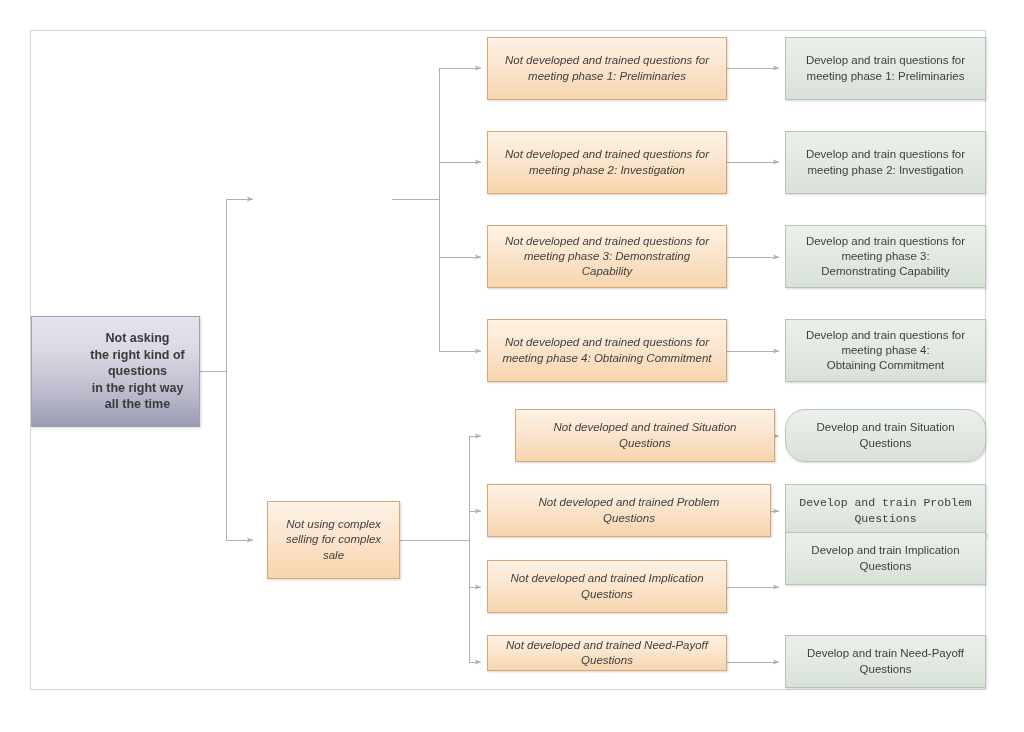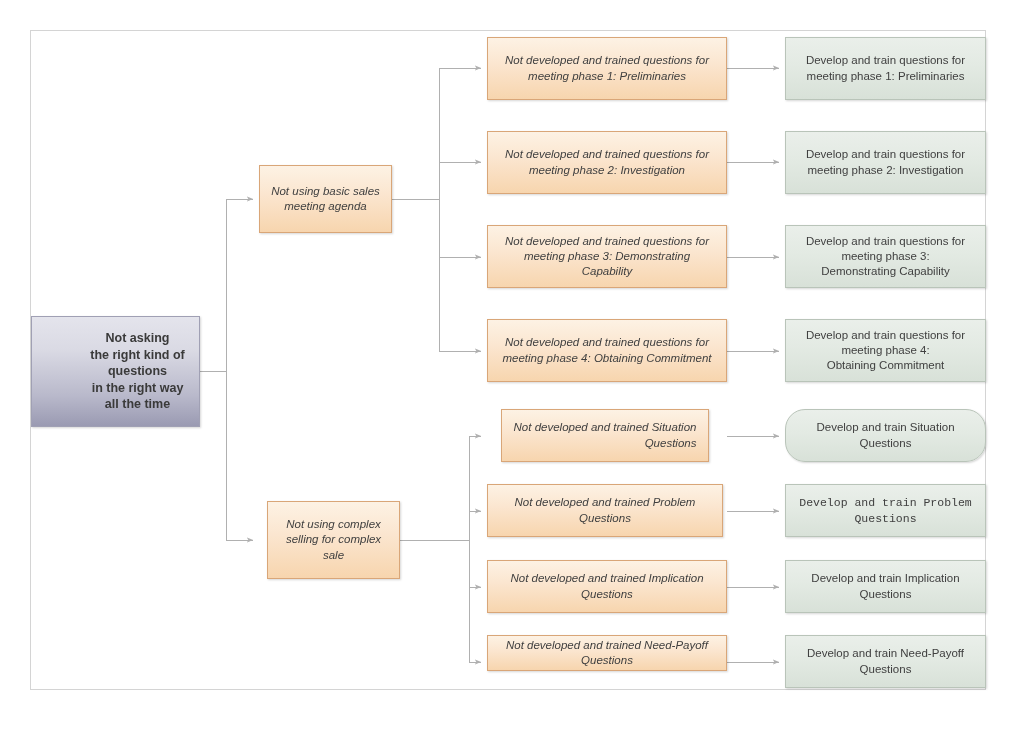--- a/index.html
+++ b/index.html
@@ -134,24 +134,20 @@
   </svg>
 
   <div class="node root" style="left: 31px; top: 316px; width: 169px; height: 111px; padding-left: 44px;">
     <span class="label">Not asking
 the right kind of
 questions
 in the right way
 all the time</span>
   </div>
 
-  <div class="node orange" style="left: 259px; top: 165px; width: 133px; height: 68px;">
-    <span class="label">Not using basic sales
-meeting agenda</span>
-  </div>
   <div class="node orange" style="left: 259px; top: 501px; width: 133px; height: 78px; margin-left: 8px;">
     <span class="label">Not using complex
 selling for complex
 sale</span>
   </div>
 
   <div class="node orange" style="left: 487px; top: 37px; width: 240px; height: 63px;">
     <span class="label">Not developed and trained questions for
 meeting phase 1: Preliminaries</span>
   </div>
@@ -161,25 +157,25 @@
   </div>
   <div class="node orange" style="left: 487px; top: 225px; width: 240px; height: 63px;">
     <span class="label">Not developed and trained questions for
 meeting phase 3: Demonstrating
 Capability</span>
   </div>
   <div class="node orange" style="left: 487px; top: 319px; width: 240px; height: 63px;">
     <span class="label">Not developed and trained questions for
 meeting phase 4: Obtaining Commitment</span>
   </div>
-  <div class="node orange" style="left: 501px; top: 409px; width: 208px; height: 53px; text-align: right;">
+  <div class="node orange" style="left: 515px; top: 409px; width: 260px; height: 53px;">
     <span class="label">Not developed and trained Situation
 Questions</span>
   </div>
-  <div class="node orange" style="left: 487px; top: 484px; width: 236px; height: 53px; justify-content: center;">
+  <div class="node orange" style="left: 487px; top: 484px; width: 284px; height: 53px; justify-content: center;">
     <span class="label">Not developed and trained Problem
 Questions</span>
   </div>
   <div class="node orange" style="left: 487px; top: 560px; width: 240px; height: 53px;">
     <span class="label">Not developed and trained Implication
 Questions</span>
   </div>
   <div class="node orange" style="left: 487px; top: 635px; width: 240px; height: 36px;">
     <span class="label">Not developed and trained Need-Payoff
 Questions</span>
@@ -204,21 +200,21 @@
 Obtaining Commitment</span>
   </div>
   <div class="node green" style="left: 785px; top: 409px; width: 201px; height: 53px; border-radius: 20px;">
     <span class="label">Develop and train Situation
 Questions</span>
   </div>
   <div class="node green" style="left: 785px; top: 484px; width: 201px; height: 53px; font-family: Liberation Mono, monospace;">
     <span class="label">Develop and train Problem
 Questions</span>
   </div>
-  <div class="node green" style="left: 785px; top: 560px; width: 201px; height: 53px;">
+  <div class="node green" style="left: 785px; top: 532px; width: 201px; height: 53px;">
     <span class="label">Develop and train Implication
 Questions</span>
   </div>
   <div class="node green" style="left: 785px; top: 635px; width: 201px; height: 53px;">
     <span class="label">Develop and train Need-Payoff
 Questions</span>
   </div>
 
 </div>
 

